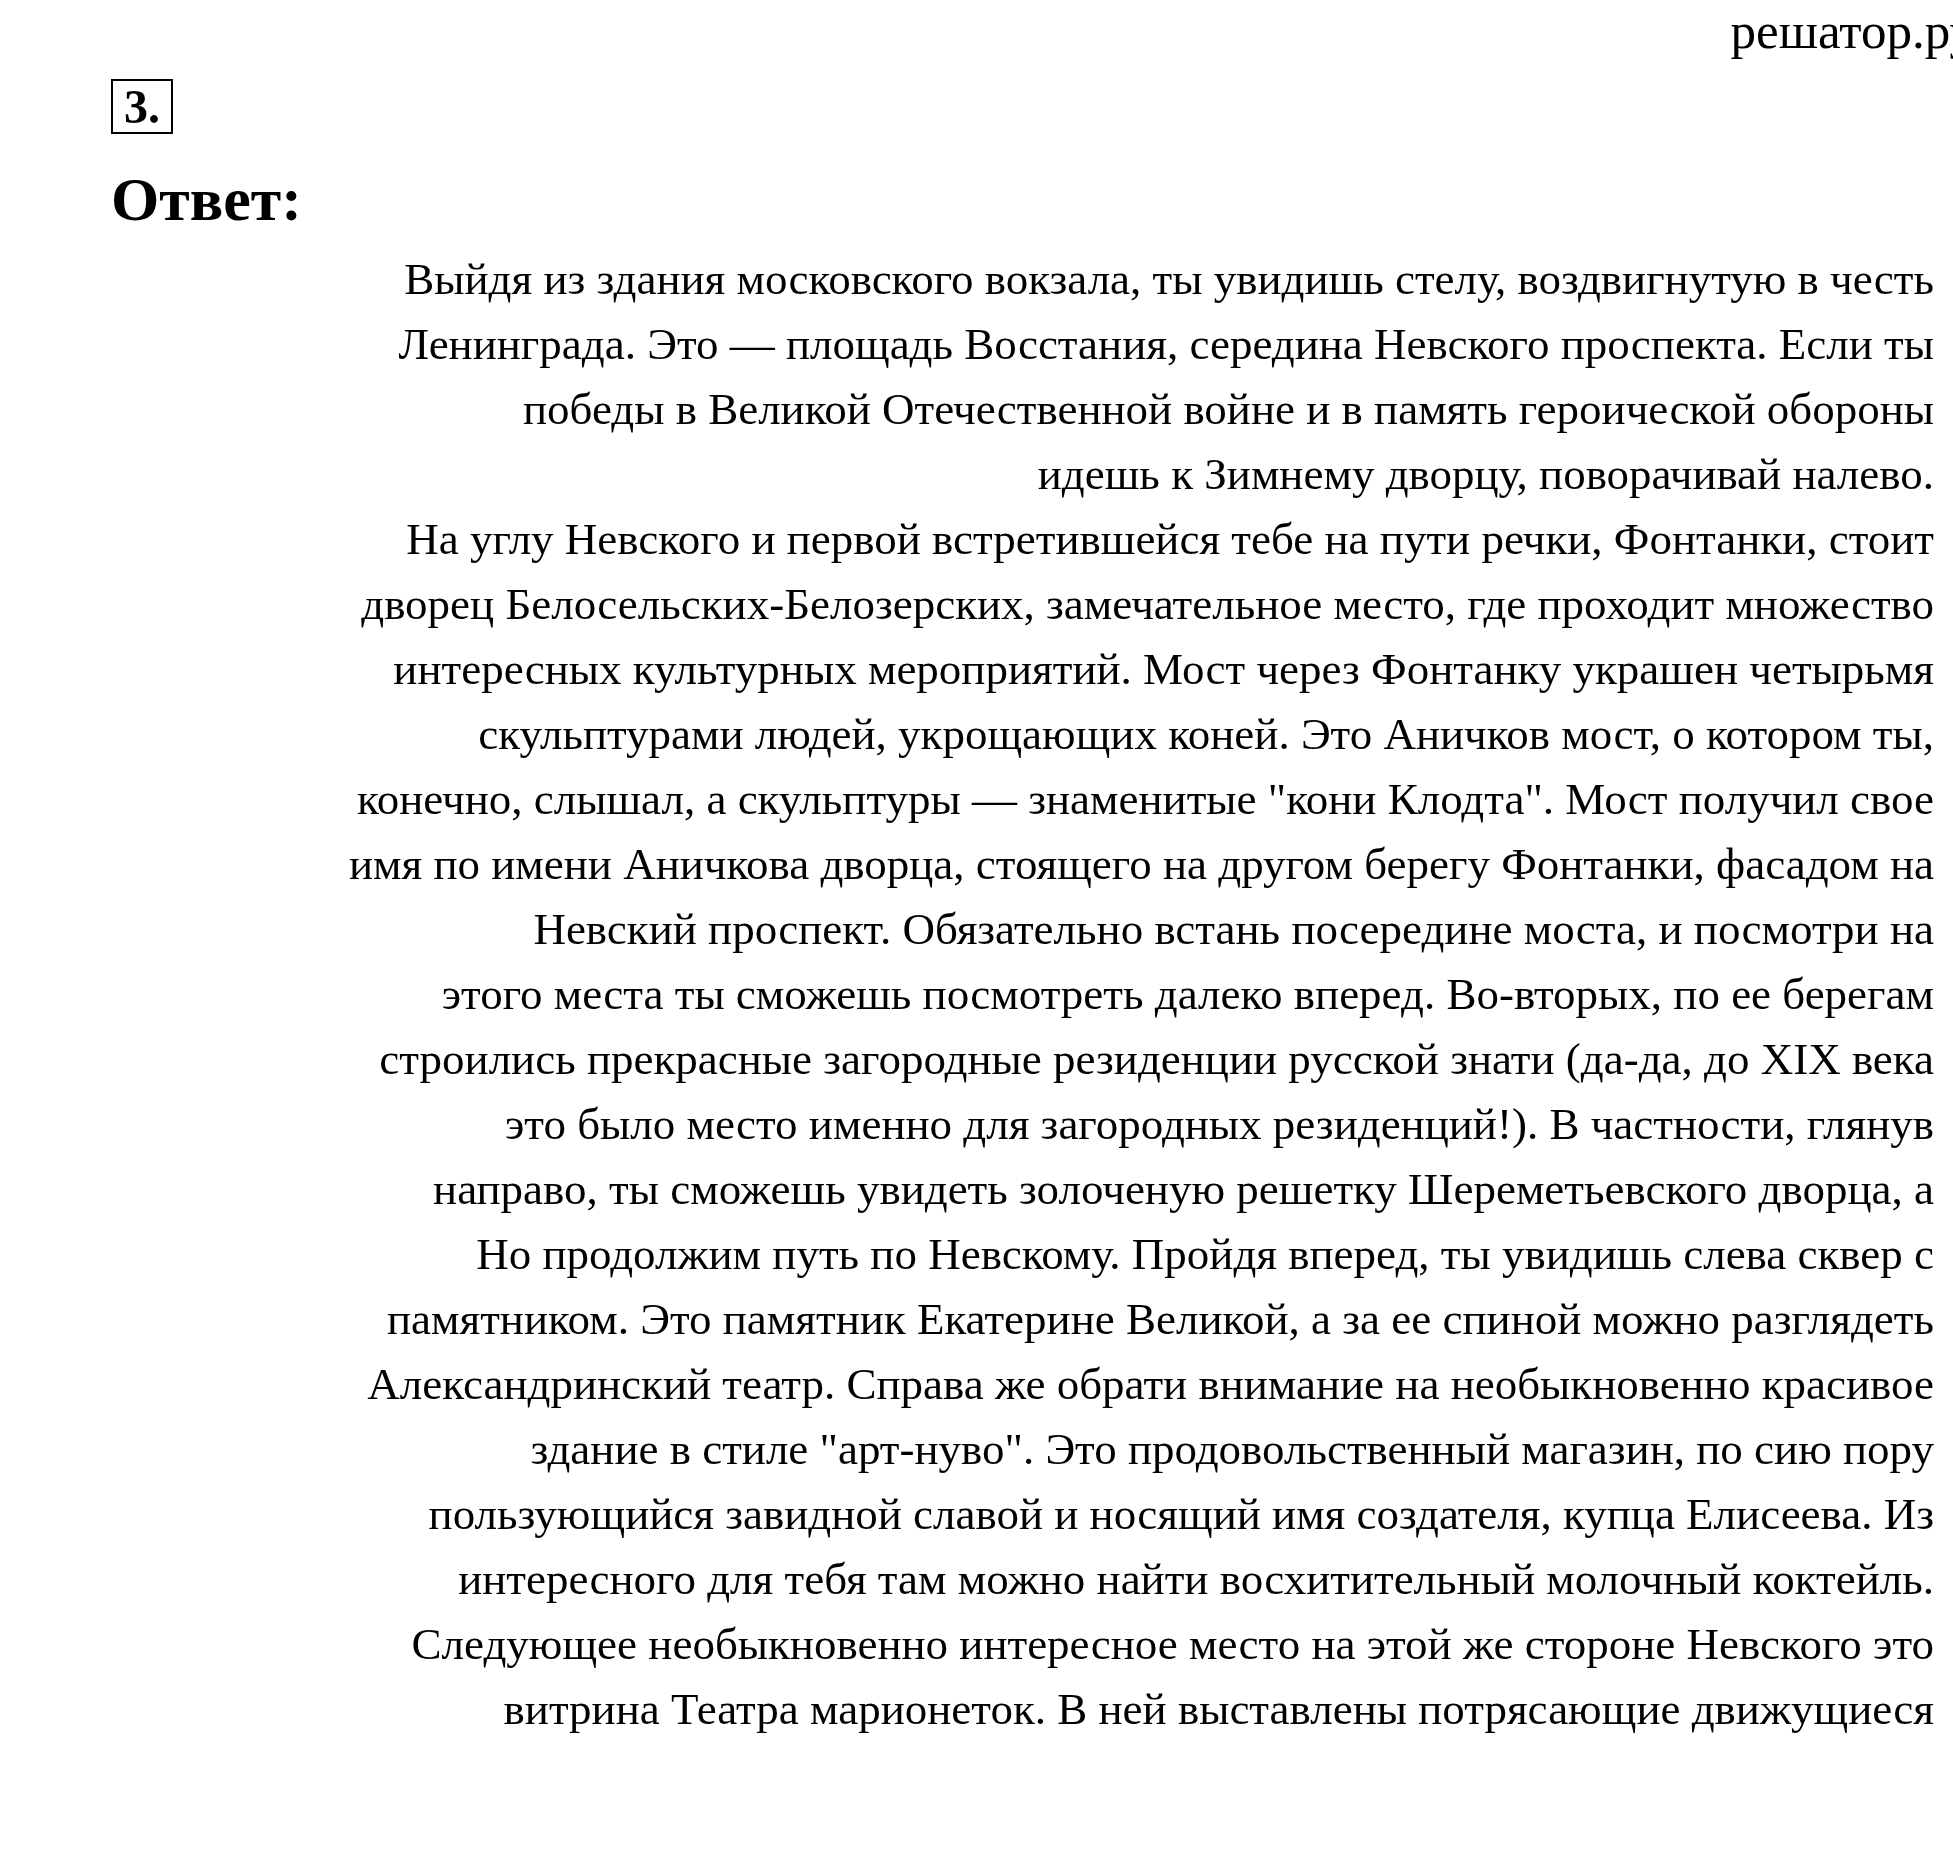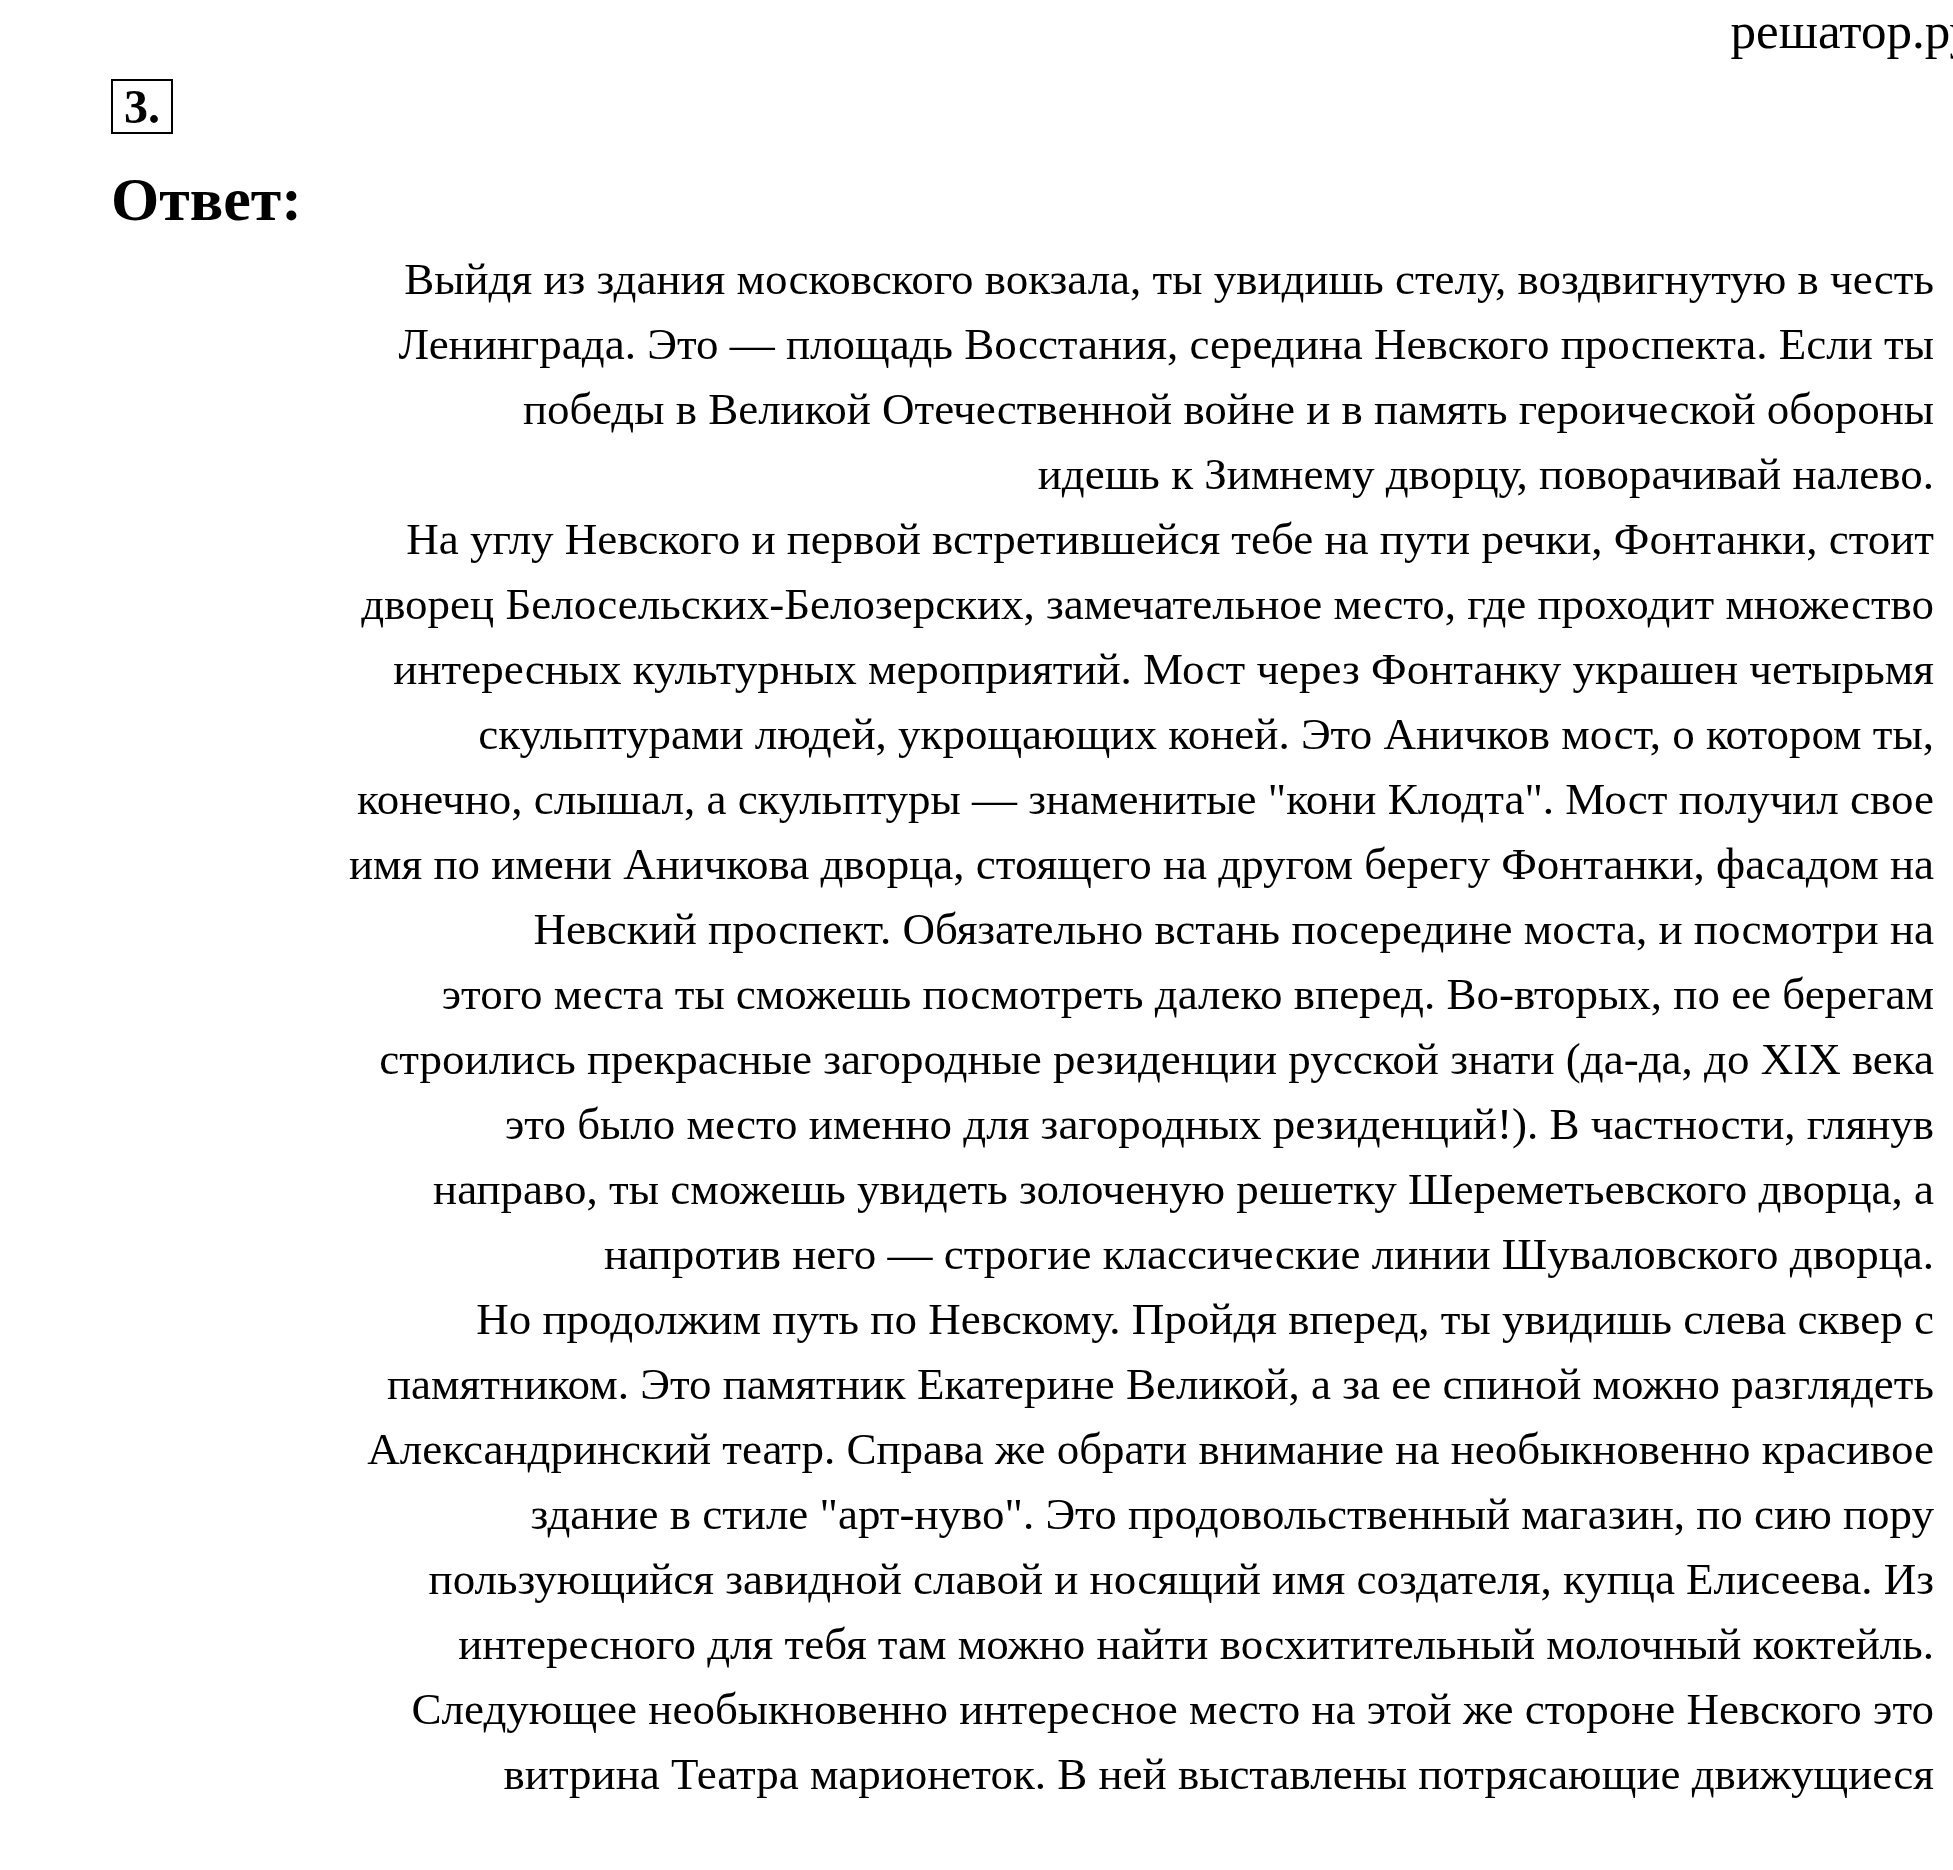--- a/index.html
+++ b/index.html
@@ -86,21 +86,20 @@
       <div class="text-line">дворец Белосельских-Белозерских, замечательное место, где проходит множество</div>
       <div class="text-line">интересных культурных мероприятий. Мост через Фонтанку украшен четырьмя</div>
       <div class="text-line">скульптурами людей, укрощающих коней. Это Аничков мост, о котором ты,</div>
       <div class="text-line">конечно, слышал, а скульптуры — знаменитые "кони Клодта". Мост получил свое</div>
       <div class="text-line">имя по имени Аничкова дворца, стоящего на другом берегу Фонтанки, фасадом на</div>
       <div class="text-line">Невский проспект. Обязательно встань посередине моста, и посмотри на</div>
       <div class="text-line">этого места ты сможешь посмотреть далеко вперед. Во-вторых, по ее берегам</div>
       <div class="text-line">строились прекрасные загородные резиденции русской знати (да-да, до XIX века</div>
       <div class="text-line">это было место именно для загородных резиденций!). В частности, глянув</div>
       <div class="text-line">направо, ты сможешь увидеть золоченую решетку Шереметьевского дворца, а</div>
-      <div class="text-line">напротив него — строгие классические линии Шуваловского дворца.</div>
       <div class="text-line">Но продолжим путь по Невскому. Пройдя вперед, ты увидишь слева сквер с</div>
       <div class="text-line">памятником. Это памятник Екатерине Великой, а за ее спиной можно разглядеть</div>
       <div class="text-line">Александринский театр. Справа же обрати внимание на необыкновенно красивое</div>
       <div class="text-line">здание в стиле "арт-нуво". Это продовольственный магазин, по сию пору</div>
       <div class="text-line">пользующийся завидной славой и носящий имя создателя, купца Елисеева. Из</div>
       <div class="text-line">интересного для тебя там можно найти восхитительный молочный коктейль.</div>
       <div class="text-line">Следующее необыкновенно интересное место на этой же стороне Невского это</div>
       <div class="text-line">витрина Театра марионеток. В ней выставлены потрясающие движущиеся</div>
     </div>
 

